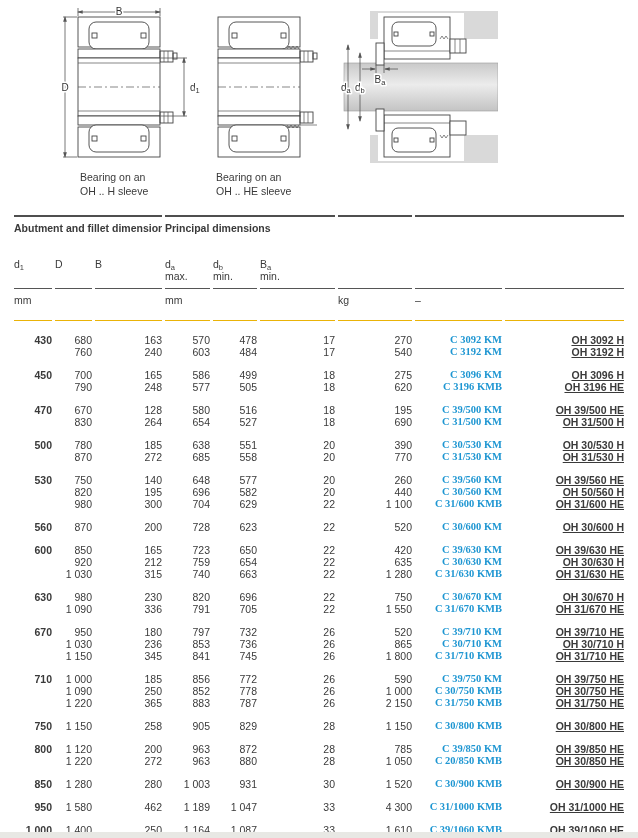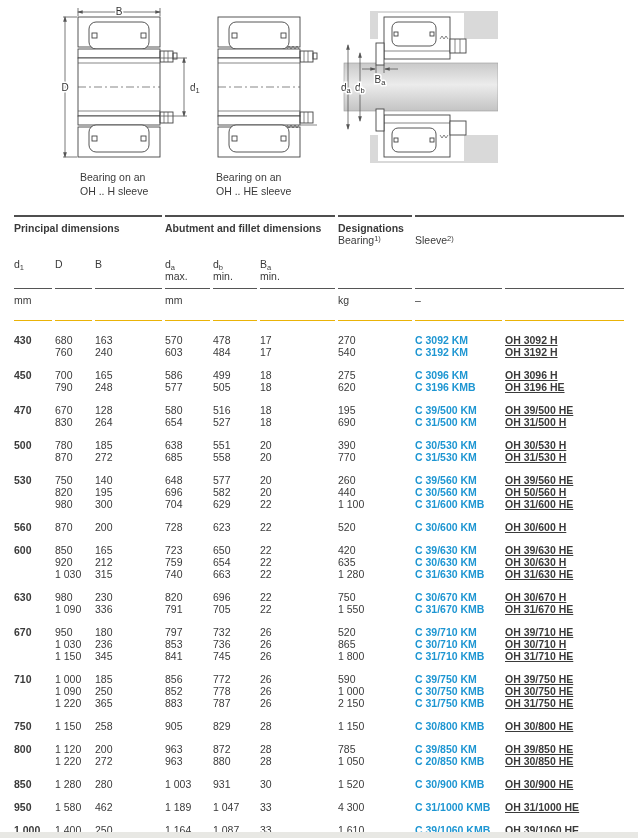--- a/index.html
+++ b/index.html
@@ -31,25 +31,25 @@
   .c{overflow:hidden;white-space:nowrap;}
   .h1{min-height:37px;}
   .h1 .grouptitle{font-weight:700;}
   .h1 .sub{font-weight:400;}
   .span3{grid-column:span 3;}
   .h2{min-height:29px;align-items:start;}
   .colhead{line-height:11px;}
   sub{font-size:7.5px;vertical-align:baseline;position:relative;top:2px;}
   sup{font-size:7.5px;vertical-align:baseline;position:relative;top:-3px;}
   .units .c{border-top:1px solid #555;border-bottom:1px solid #eab308;padding:5px 0 14px 0;}
-  .tbody{margin-top:13px;}
+  .tbody{margin-top:13px;text-align:right;}
   .tgroup{margin-bottom:11px;}
   .trow.data{line-height:12px;}
   .c-d1{font-weight:700;}
-  .c-bearing{color:var(--blue,#1e96d2);font-weight:700;cursor:pointer;}
+  .c-bearing{color:var(--blue,#1e96d2);font-weight:700;cursor:pointer;font-family:Liberation Serif, serif;}
   .c-sleeve{font-weight:700;text-decoration:underline;}
   .hdr-lines div{line-height:12px;}
   .footer-strip{position:absolute;left:0;bottom:0;width:638px;height:6px;background:var(--strip,#e8e8e4);}
 </style>
 </head>
 <body>
 
 <div class="page">
 
   <div class="figures">
@@ -195,30 +195,22 @@
   <div class="tablewrap">
 
     <div class="rule-top">
       <div class="rt1"></div>
         <div class="rt2"></div>
         <div class="rt3"></div>
         <div class="rt4"></div>
     </div>
 
     <div class="trow h1">
+      <div class="c span3 grouptitle">Abutment and fillet dimensions</div>
       <div class="c span3 grouptitle">Principal dimensions</div>
-      <div class="c span3 grouptitle">Abutment and fillet dimensions</div>
-      <div class="c hdr-lines">
-        <div class="grouptitle">Designations</div>
-        <div class="sub"><span>Bearing</span><sup>1)</sup></div>
-      </div>
-      <div class="c hdr-lines">
-        <div class="grouptitle">&nbsp;</div>
-        <div class="sub"><span>Sleeve</span><sup>2)</sup></div>
-      </div>
     </div>
 
     <div class="trow h2">
       <div class="c colhead"><span>d</span><sub>1</sub></div>
       <div class="c colhead"><span>D</span></div>
       <div class="c colhead"><span>B</span></div>
       <div class="c colhead"><span>d</span><sub>a</sub><div>max.</div></div>
       <div class="c colhead"><span>d</span><sub>b</sub><div>min.</div></div>
       <div class="c colhead"><span>B</span><sub>a</sub><div>min.</div></div>
       <div class="c"></div>

